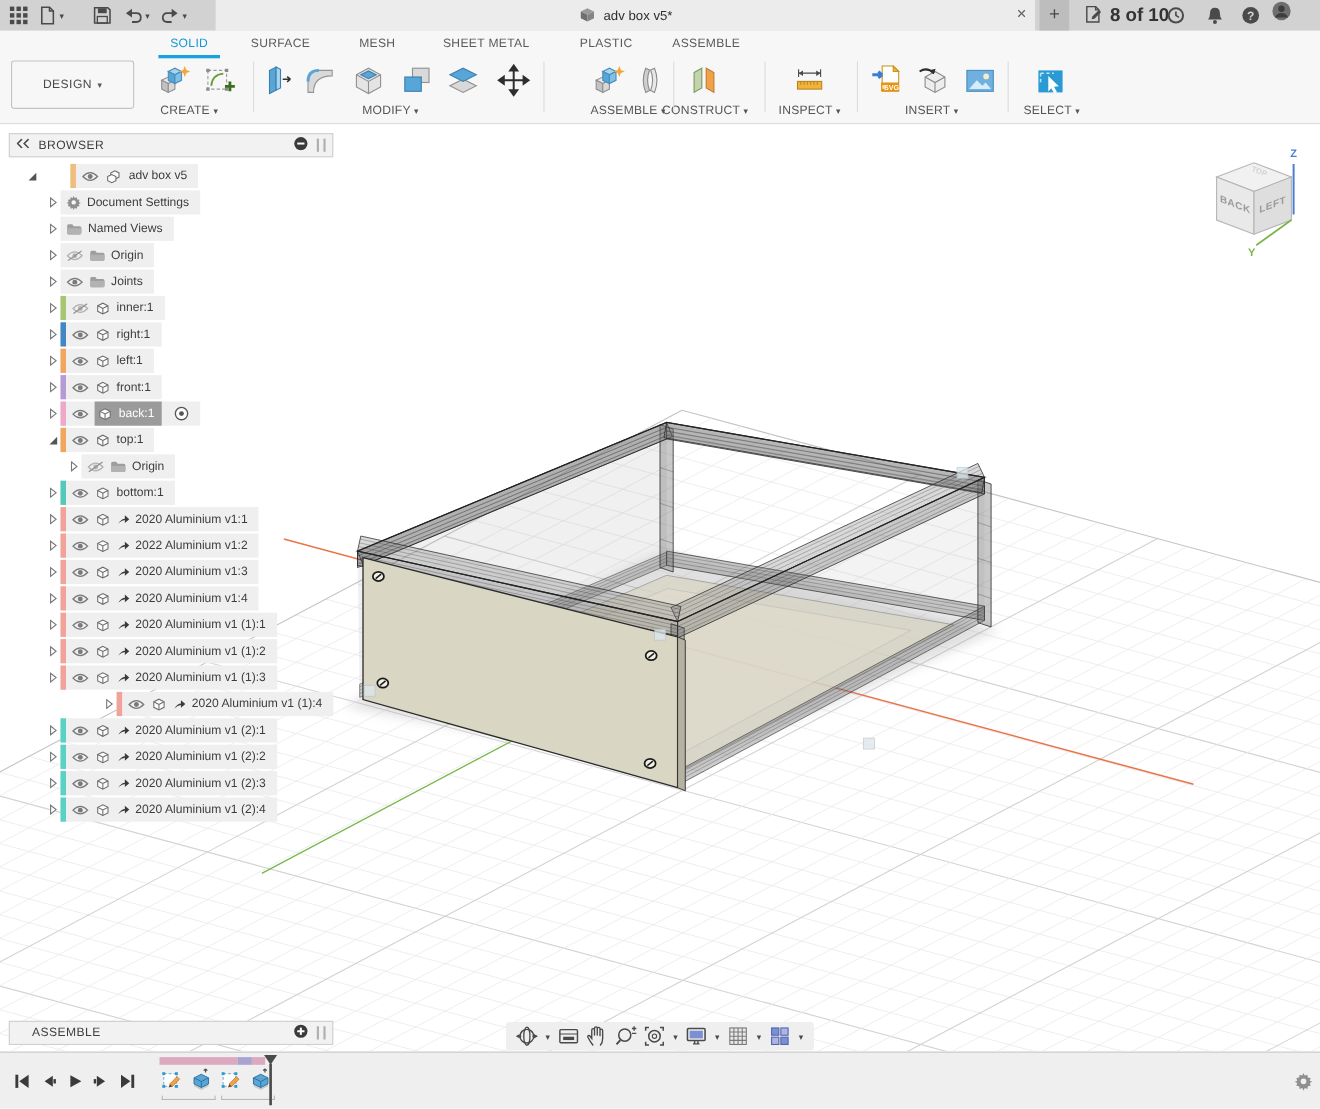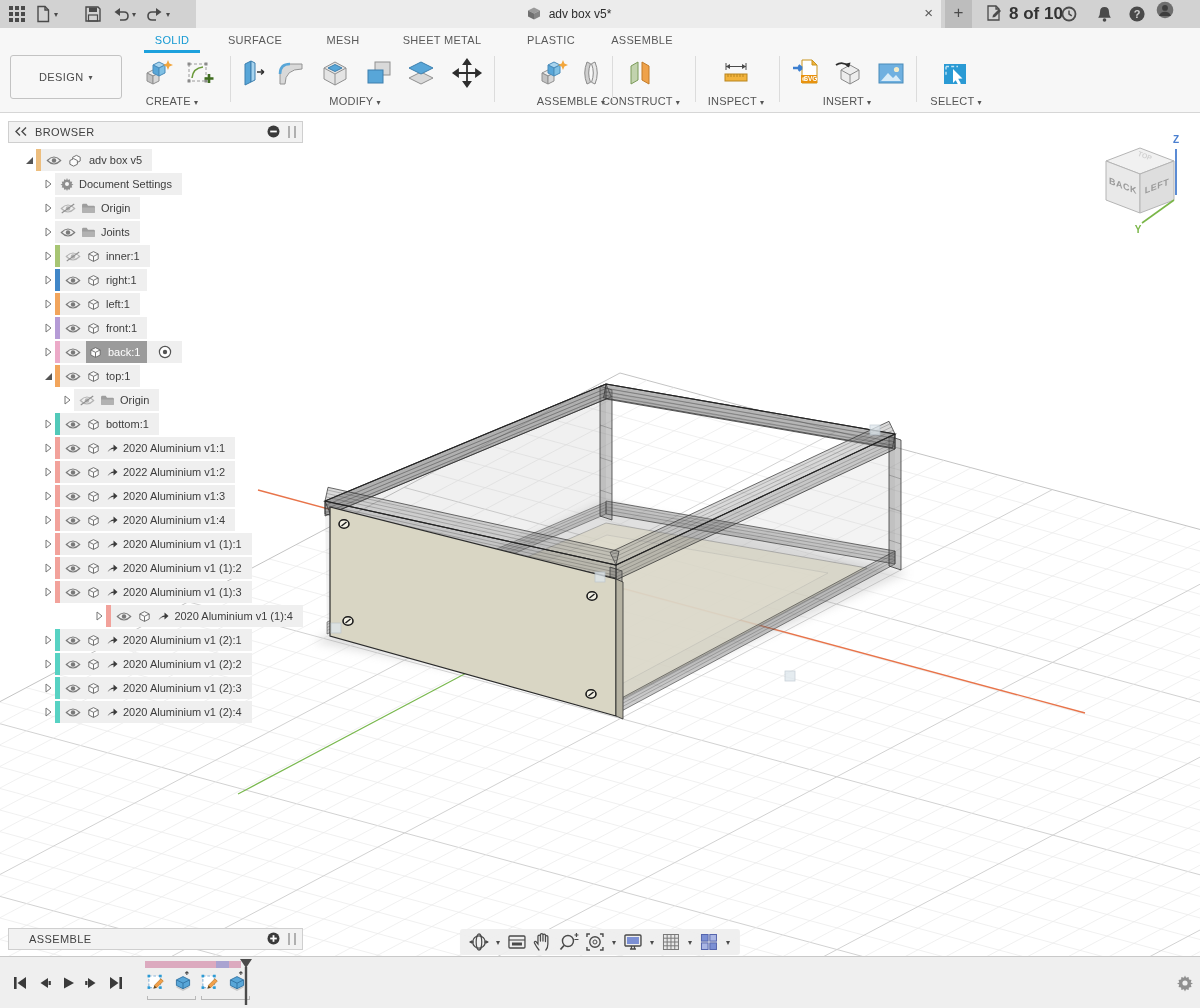--- a/index.html
+++ b/index.html
@@ -512,21 +512,21 @@
           </svg></span>
       <span class="panel-title">BROWSER</span>
       <span class="panel-spacer"></span>
       <span><svg width="13" height="13" viewBox="0 0 13 13">
             <circle cx="6.5" cy="6.5" r="6" fill="#3a3a3a"></circle>
             <rect x="3.2" y="5.6" width="6.6" height="1.8" fill="#fff"></rect>
           </svg></span>
       <span class="grip"></span>
     </div>
     <div id="tree">
-        <div class="trow" style="padding-left: 14px;">
+        <div class="trow" style="padding-left: 14px; gap: 28px;">
           <span class="caret">
             <svg width="9" height="9" viewBox="0 0 9 9">
               <polygon points="8,1 8,8 1,8" fill="#555"></polygon>
             </svg>
           </span>
           <span class="pill">
             <span class="cbar" style="background: rgb(237, 190, 126);"></span>
             <span style="display: flex;">
               <svg width="16" height="11" viewBox="0 0 18 12">
                 <path d="M1.5 6 Q9 -1.8 16.5 6 Q9 13.8 1.5 6 Z" fill="none" stroke="#7a7a7a" stroke-width="1.3"></path>
@@ -549,20 +549,36 @@
             </svg>
           </span>
           <span class="pill nobar">
             <span style="display: flex;">
               <svg width="14" height="14" viewBox="0 0 16 16">
                 <path d="M8 1.2 l1 2.1 2.3 -.7 .3 2.4 2.4 .3 -.7 2.3 2.1 1 -2.1 1 .7 2.3 -2.4 .3 -.3 2.4 -2.3 -.7 -1 2.1 -1 -2.1 -2.3 .7 -.3 -2.4 -2.4 -.3 .7 -2.3 -2.1 -1 2.1 -1 -.7 -2.3 2.4 -.3 .3 -2.4 2.3 .7 z" fill="#8f8f8f"></path>
                 <circle cx="8" cy="8" r="2.3" fill="#f6f6f6"></circle>
               </svg>
             </span>
             <span class="tlabel">Document Settings</span>
+          </span>
+        </div>
+        <div class="trow" style="padding-left: 33px;">
+          <span class="caret">
+            <svg width="7" height="10" viewBox="0 0 7 10">
+              <polygon points="1,1 6,5 1,9" fill="#fff" stroke="#777"></polygon>
+            </svg>
+          </span>
+          <span class="pill nobar">
+            <span style="display: flex;">
+              <svg width="15" height="12" viewBox="0 0 16 13">
+                <path d="M1 3.5 Q1 2 2.5 2 h3.5 l1.5 2 h6 Q15 4 15 5.5 v5 Q15 12 13.5 12 h-11 Q1 12 1 10.5 z" fill="#9e9e9e"></path>
+                <path d="M1 6 h14 v4.5 Q15 12 13.5 12 h-11 Q1 12 1 10.5 z" fill="#b2b2b2"></path>
+              </svg>
+            </span>
+            <span class="tlabel">Named Views</span>
           </span>
         </div>
         <div class="trow" style="padding-left: 33px;">
           <span class="caret">
             <svg width="7" height="10" viewBox="0 0 7 10">
               <polygon points="1,1 6,5 1,9" fill="#fff" stroke="#777"></polygon>
             </svg>
           </span>
           <span class="pill nobar">
             <span style="display: flex;">

